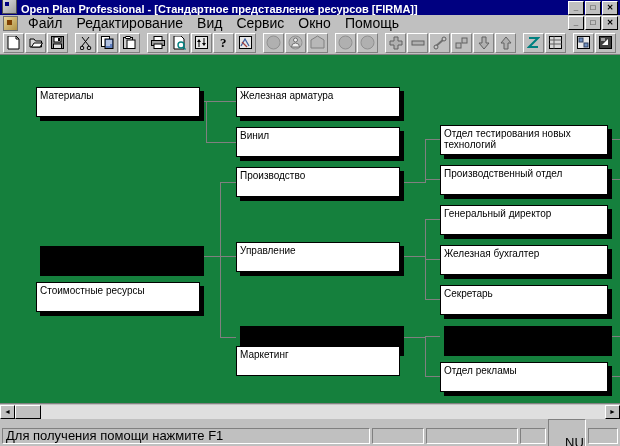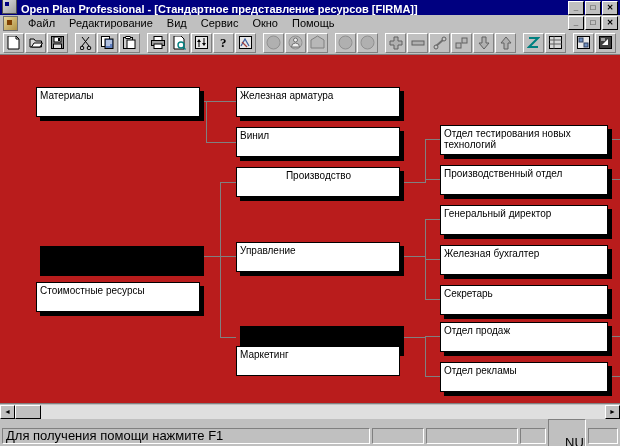--- a/index.html
+++ b/index.html
@@ -45,21 +45,21 @@
   .menubar .mdi-icon{
     width:13px;height:13px;margin:0 3px 0 3px;flex:0 0 auto;
     background:linear-gradient(135deg,#e8d8a0 0%,#b09040 100%);
     border:1px solid #707070;position:relative;
   }
   .menubar .mdi-icon:after{
     content:"";position:absolute;left:3px;top:3px;width:5px;height:5px;
     background:#804000;
   }
   .menu-item{
-    padding:1px 7px;font-size:11px;color:#000;white-space:nowrap;cursor:default;
+    padding:1px 7px;font-size:14px;color:#000;white-space:nowrap;cursor:default;
   }
   .mdi-btns{margin-left:auto;display:flex;gap:1px;padding-right:2px;}
 
   
   .toolbar{
     position:absolute;left:0;top:31px;width:620px;height:24px;
     background:#c0c0c0;border-bottom:1px solid #808080;
     display:flex;align-items:center;padding-left:3px;box-sizing:border-box;
   }
   .tbtn{
@@ -69,21 +69,21 @@
     border-right:1px solid #808080;border-bottom:1px solid #808080;
     position:relative;box-sizing:border-box;
     display:flex;align-items:center;justify-content:center;
   }
   .tsep{width:6px;flex:0 0 auto;}
   .tbtn svg{display:block;}
 
   
   .client{
     position:absolute;left:0;top:55px;width:620px;height:348px;
-    background:#b91c1c;overflow:hidden;
+    background:#15803d;overflow:hidden;
   }
   .canvas{position:absolute;left:0;top:0;width:620px;height:348px;}
 
   .node{
     position:absolute;background:#fff;border:1px solid #000;
     box-sizing:border-box;z-index:3;
   }
   .node .lbl{
     position:absolute;left:3px;top:2px;right:2px;
     font-size:10px;line-height:11px;color:#000;
@@ -397,21 +397,21 @@
         </div>
         <div class="shadow" style="left: 240px; top: 36px; width: 164px; height: 30px;"></div>
         <div class="node" style="left: 236px; top: 32px; width: 164px; height: 30px;">
           <div class="lbl">Железная арматура</div>
         </div>
         <div class="shadow" style="left: 240px; top: 76px; width: 164px; height: 30px;"></div>
         <div class="node" style="left: 236px; top: 72px; width: 164px; height: 30px;">
           <div class="lbl">Винил</div>
         </div>
         <div class="shadow" style="left: 240px; top: 116px; width: 164px; height: 30px;"></div>
-        <div class="node" style="left: 236px; top: 112px; width: 164px; height: 30px; text-align: center;">
+        <div class="node" style="left: 236px; top: 112px; width: 164px; height: 30px;">
           <div class="lbl">Производство</div>
         </div>
         <div class="shadow" style="left: 444px; top: 74px; width: 168px; height: 30px;"></div>
         <div class="node" style="left: 440px; top: 70px; width: 168px; height: 30px;">
           <div class="lbl">Отдел тестирования новых
 технологий</div>
         </div>
         <div class="shadow" style="left: 444px; top: 114px; width: 168px; height: 30px;"></div>
         <div class="node" style="left: 440px; top: 110px; width: 168px; height: 30px;">
           <div class="lbl">Производственный отдел</div>
@@ -435,23 +435,20 @@
         </div>
         <div class="shadow" style="left: 40px; top: 231px; width: 164px; height: 30px;"></div>
         <div class="node" style="left: 36px; top: 227px; width: 164px; height: 30px;">
           <div class="lbl">Стоимостные ресурсы</div>
         </div>
         <div class="shadow" style="left: 240px; top: 271px; width: 164px; height: 30px;"></div>
         <div class="node" style="left: 236px; top: 267px; width: 164px; height: 30px; margin-top: 24px;">
           <div class="lbl">Маркетинг</div>
         </div>
         <div class="shadow" style="left: 444px; top: 271px; width: 168px; height: 30px;"></div>
-        <div class="node" style="left: 440px; top: 267px; width: 168px; height: 30px;">
-          <div class="lbl">Отдел продаж</div>
-        </div>
         <div class="shadow" style="left: 444px; top: 311px; width: 168px; height: 30px;"></div>
         <div class="node" style="left: 440px; top: 307px; width: 168px; height: 30px;">
           <div class="lbl">Отдел рекламы</div>
         </div>
       </div>
   </div>
 
   <div class="hscroll">
     <div class="sb-arrow">◄</div>
     <div class="sb-track">

